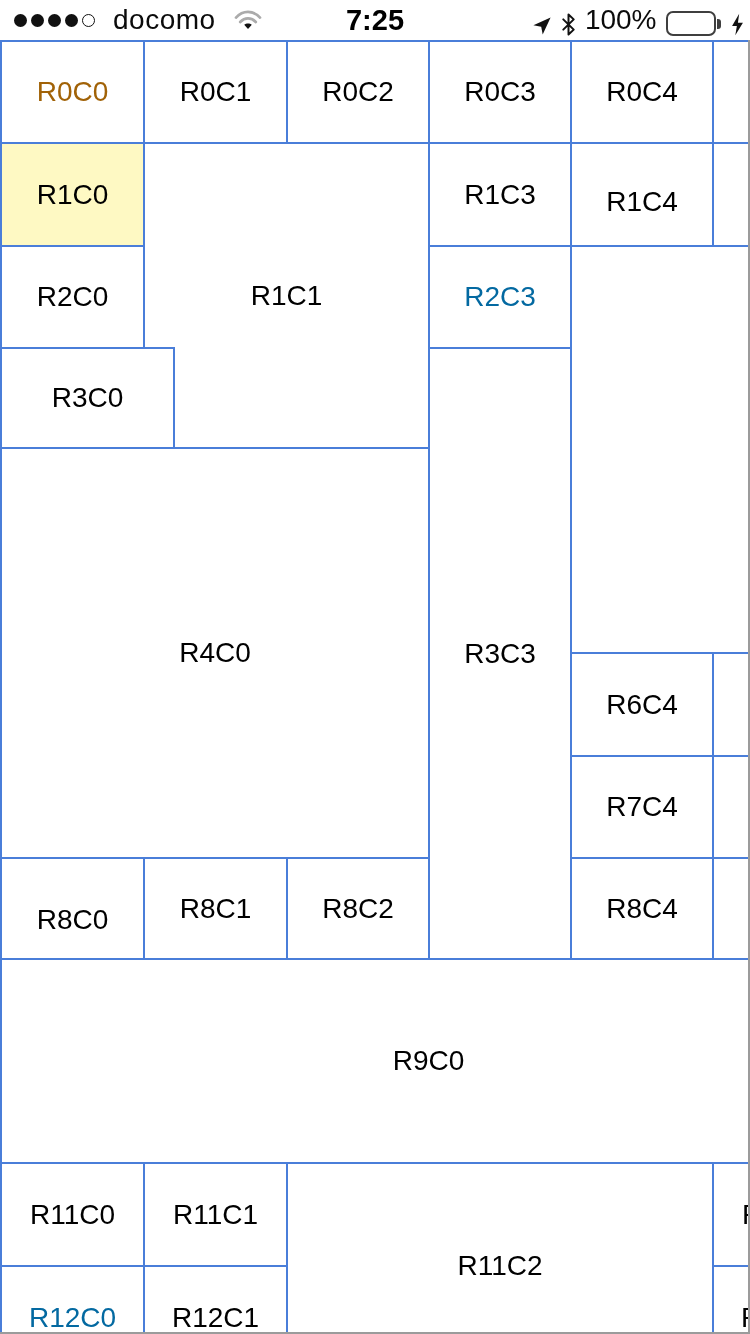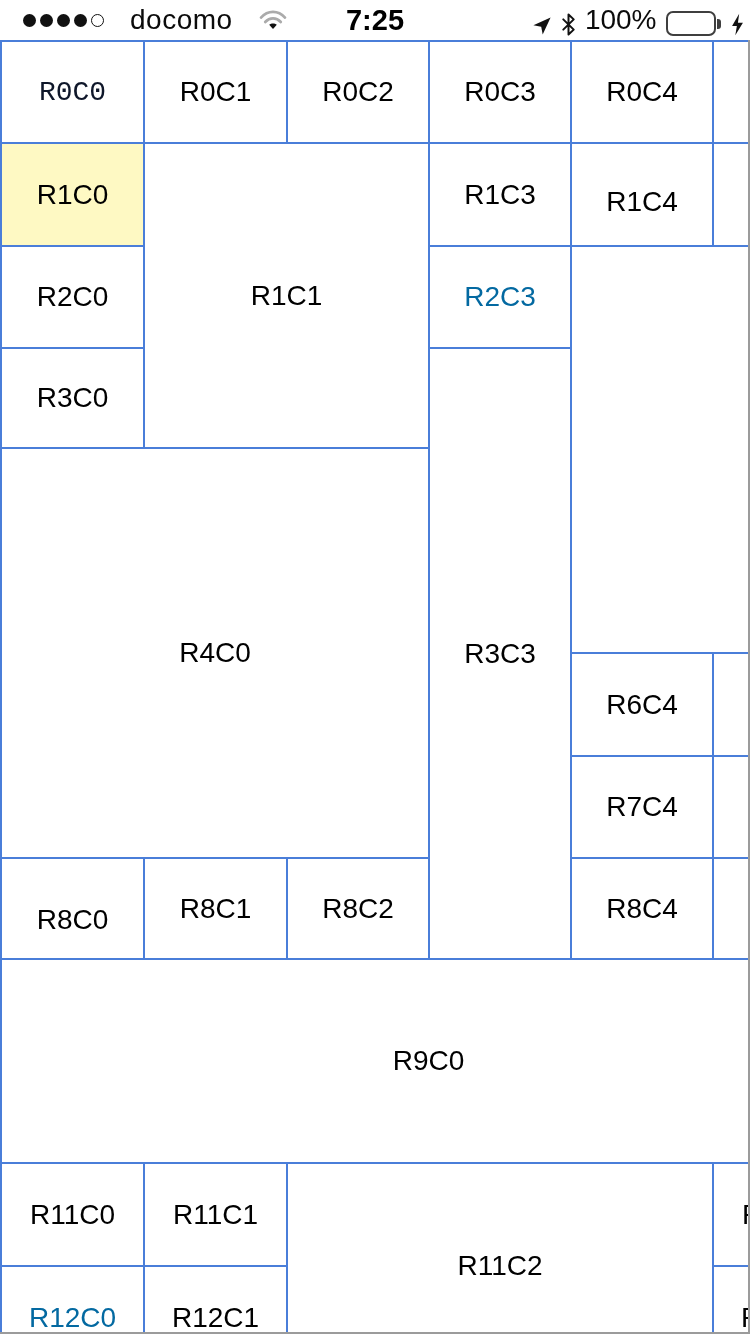--- a/index.html
+++ b/index.html
@@ -5,21 +5,21 @@
   html,body{margin:0;padding:0;background:#fff;}
   .screen{
     position:relative;width:750px;height:1334px;overflow:hidden;background:#fff;
     font-family:"Liberation Sans",sans-serif;-webkit-font-smoothing:antialiased;
   }
   
   .status-bar{
     position:absolute;left:0;top:0;width:750px;height:40px;background:#fff;
     display:flex;align-items:center;justify-content:space-between;z-index:20;
   }
-  .sb-left{display:flex;align-items:center;padding-left:23px;gap:26px;}
+  .sb-left{display:flex;align-items:center;padding-left:14px;gap:18px;}
   .sb-center{position:absolute;left:0;right:0;text-align:center;pointer-events:none;}
   .sb-right{display:flex;align-items:flex-end;padding-right:5px;gap:9px;}
   .sig-dots{display:flex;align-items:center;gap:4px;}
   .sig-dot{width:13px;height:13px;border-radius:50%;box-sizing:border-box;}
   .sig-dot.on{background:#111;}
   .sig-dot.off{border:1.8px solid #111;background:transparent;}
   .carrier{font-size:28px;color:#0b0b0b;letter-spacing:.5px;}
   .time{font-size:29px;font-weight:700;color:#000;}
   .pct{font-size:28px;color:#0b0b0b;}
   .battery{display:flex;align-items:center;}
@@ -85,21 +85,21 @@
       <span style="display:flex;">
         <svg width="15" height="23" viewBox="0 0 14 22">
           <path d="M8.6 0.8 L1.8 12.4 L6.4 12.4 L4.9 21.2 L12.2 9.4 L7.4 9.4 Z" fill="#111"></path>
         </svg>
       </span>
     </div>
   </header>
 
   <main class="grid" id="grid">
       <div class="cell" style="left: 0px; top: 40px; width: 145px; height: 104px; border: 2px solid rgb(74, 126, 217); background: rgb(255, 255, 255);">
-        <span style="color: #0f172a; font-family: Liberation Mono, monospace;">R0C0</span>
+        <span style="color: #a16207;">R0C0</span>
       </div>
       <div class="cell" style="left: 143px; top: 40px; width: 145px; height: 104px; border: 2px solid rgb(74, 126, 217); background: rgb(255, 255, 255);">
         <span style="color: rgb(0, 0, 0);">R0C1</span>
       </div>
       <div class="cell" style="left: 286px; top: 40px; width: 144px; height: 104px; border: 2px solid rgb(74, 126, 217); background: rgb(255, 255, 255);">
         <span style="color: rgb(0, 0, 0);">R0C2</span>
       </div>
       <div class="cell" style="left: 428px; top: 40px; width: 144px; height: 104px; border: 2px solid rgb(74, 126, 217); background: rgb(255, 255, 255);">
         <span style="color: rgb(0, 0, 0);">R0C3</span>
       </div>
@@ -122,21 +122,21 @@
         <span style="color: rgb(0, 0, 0);">R1C4</span>
       </div>
       <div class="cell" style="left: 712px; top: 142px; width: 145px; height: 105px; border: 2px solid rgb(74, 126, 217); background: rgb(255, 255, 255);"></div>
       <div class="cell" style="left: 0px; top: 245px; width: 145px; height: 104px; border: 2px solid rgb(74, 126, 217); background: rgb(255, 255, 255);">
         <span style="color: rgb(0, 0, 0);">R2C0</span>
       </div>
       <div class="cell" style="left: 428px; top: 245px; width: 144px; height: 104px; border: 2px solid rgb(74, 126, 217); background: rgb(255, 255, 255);">
         <span style="color: #0369a1;">R2C3</span>
       </div>
       <div class="cell" style="left: 570px; top: 245px; width: 287px; height: 409px; border: 2px solid rgb(74, 126, 217); background: rgb(255, 255, 255);"></div>
-      <div class="cell" style="left: 0px; top: 347px; width: 145px; height: 102px; border: 2px solid rgb(74, 126, 217); background: rgb(255, 255, 255);">
+      <div class="cell" style="left: 0px; top: 347px; width: 175px; height: 102px; border: 2px solid rgb(74, 126, 217); background: rgb(255, 255, 255);">
         <span style="color: rgb(0, 0, 0);">R3C0</span>
       </div>
       <div class="cell" style="left: 428px; top: 347px; width: 144px; height: 613px; border: 2px solid rgb(74, 126, 217); background: rgb(255, 255, 255);">
         <span style="color: rgb(0, 0, 0);">R3C3</span>
       </div>
       <div class="cell" style="left: 0px; top: 447px; width: 430px; height: 412px; border: 2px solid rgb(74, 126, 217); background: rgb(255, 255, 255);">
         <span style="color: rgb(0, 0, 0);">R4C0</span>
       </div>
       <div class="cell" style="left: 570px; top: 652px; width: 144px; height: 105px; border: 2px solid rgb(74, 126, 217); background: rgb(255, 255, 255);">
         <span style="color: rgb(0, 0, 0);">R6C4</span>

